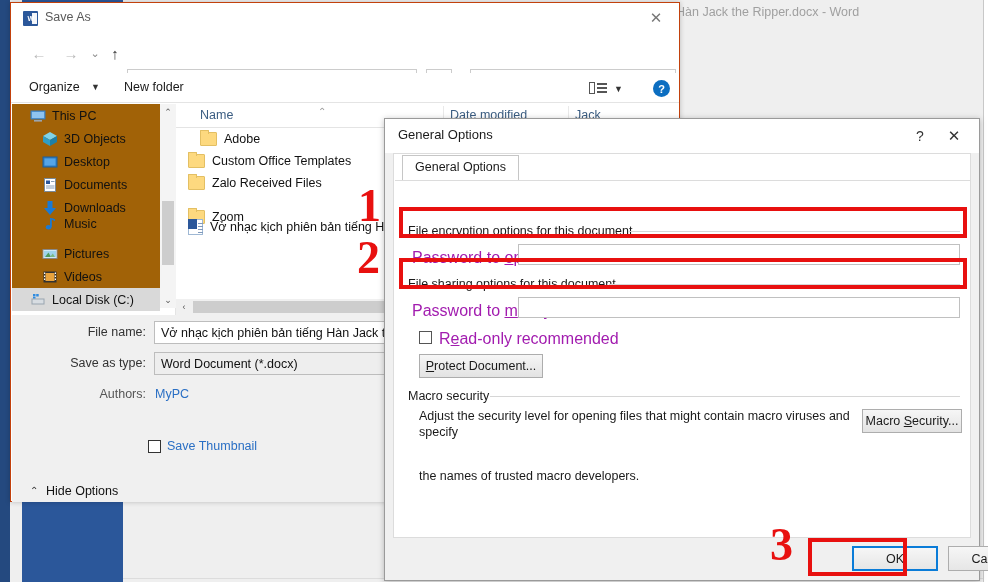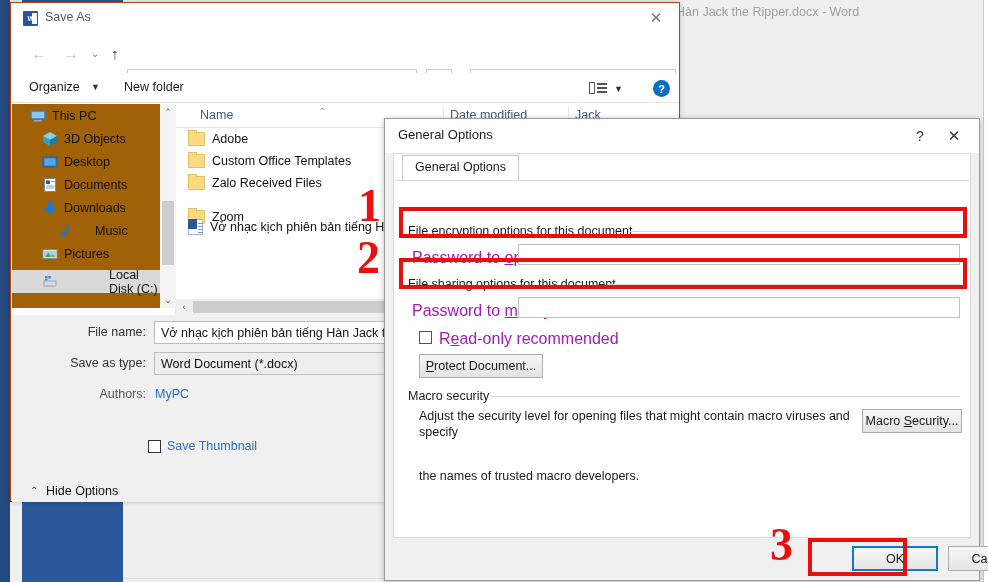--- a/index.html
+++ b/index.html
@@ -508,21 +508,21 @@
     </div>
     <div class="navitem" style="top:92px; padding-left:30px;">
       <span class="ni-icon">
         <svg width="16" height="16" viewBox="0 0 16 16">
             <rect x="5.5" y="1" width="5" height="7" fill="#1a7ad4"></rect>
             <polygon points="2,8 14,8 8,15" fill="#1a7ad4"></polygon>
           </svg>
       </span>
       <span>Downloads</span>
     </div>
-    <div class="navitem" style="top:115px; padding-left:45px;gap:16px;">
+    <div class="navitem" style="top:108px; padding-left:30px;">
       <span class="ni-icon">
         <svg width="16" height="16" viewBox="0 0 16 16">
             <rect x="8" y="2" width="1.8" height="9" fill="#1a7ad4"></rect>
             <path d="M9.8 2 L13 3.3 L13 5 L9.8 3.7 Z" fill="#1a7ad4"></path>
             <ellipse cx="6.6" cy="11.3" rx="2.8" ry="2.2" fill="#1a7ad4"></ellipse>
           </svg>
       </span>
       <span>Music</span>
     </div>
     <div class="navitem" style="top:138px; padding-left:30px;">
@@ -544,40 +544,40 @@
             <rect x="2" y="3.5" width="1.2" height="1.5" fill="#fff"></rect>
             <rect x="2" y="6.5" width="1.2" height="1.5" fill="#fff"></rect>
             <rect x="2" y="9.5" width="1.2" height="1.5" fill="#fff"></rect>
             <rect x="12.8" y="3.5" width="1.2" height="1.5" fill="#fff"></rect>
             <rect x="12.8" y="6.5" width="1.2" height="1.5" fill="#fff"></rect>
             <rect x="12.8" y="9.5" width="1.2" height="1.5" fill="#fff"></rect>
           </svg>
       </span>
       <span>Videos</span>
     </div>
-    <div class="navitem selected" style="top:166px; padding-left:30px;gap:45px;">
+    <div class="navitem selected" style="top:184px; padding-left:18px;">
       <span class="ni-icon">
         <svg width="16" height="16" viewBox="0 0 16 16">
             <rect x="2" y="7" width="12" height="5" fill="#d8dde2" stroke="#9aa5b0"></rect>
             <rect x="3" y="2" width="2.5" height="2.5" fill="#2e8be0"></rect>
             <rect x="6.2" y="2" width="2.5" height="2.5" fill="#2e8be0"></rect>
             <rect x="3" y="5" width="2.5" height="1.5" fill="#2e8be0"></rect>
           </svg>
       </span>
       <span>Local Disk (C:)</span>
     </div>
   </div>
   <div id="navpane-scroll">
     <div class="sb-up">⌃</div>
     <div class="sb-thumb"></div>
     <div class="sb-dn">⌄</div>
   </div>
 
   <div id="filelist">
-    <div class="fileitem" style="top:0px;">
+    <div class="fileitem" style="top:0px;margin-left:12px;">
       <span class="folder-icon"></span>
       <span>Adobe</span>
     </div>
     <div class="fileitem" style="top:22px;">
       <span class="folder-icon"></span>
       <span>Custom Office Templates</span>
     </div>
     <div class="fileitem" style="top:44px;">
       <span class="folder-icon"></span>
       <span>Zalo Received Files</span>

